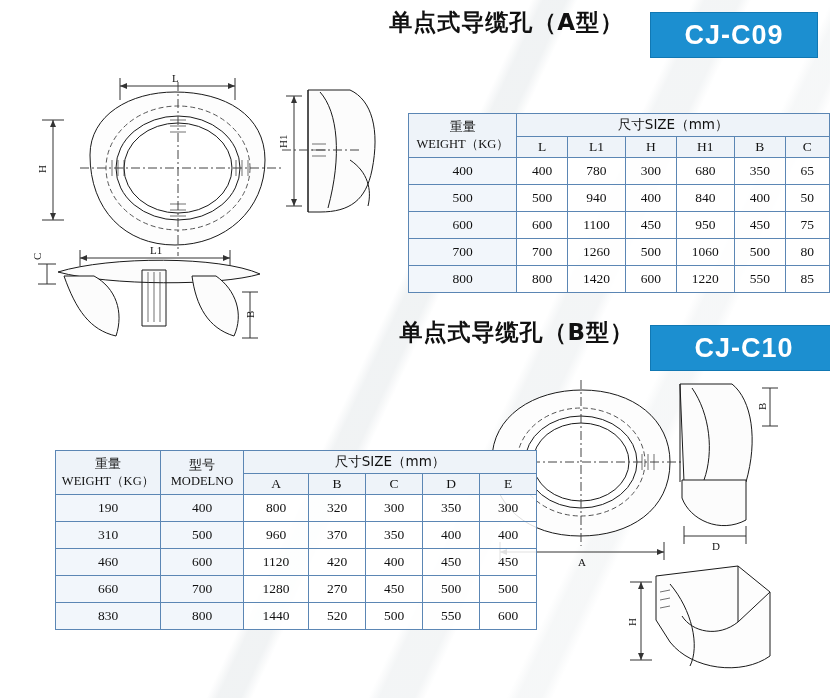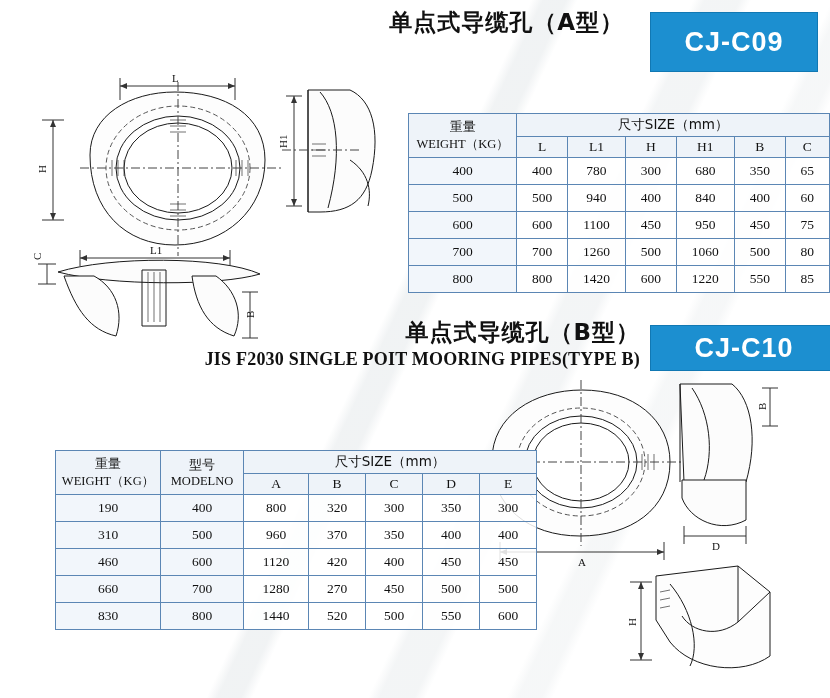--- a/index.html
+++ b/index.html
@@ -81,21 +81,21 @@
 </style>
 </head>
 <body>
 
 <div class="watermark"></div>
 
 <div class="title-block" style="left:154px;top:10px;width:470px;">
   <div class="cn-title">单点式导缆孔（A型）</div>
 </div>
 
-<div class="code-badge" style="left:650px;top:12px;width:168px;height:60px;">CJ-C09</div>
+<div class="code-badge" style="left:650px;top:12px;width:168px;height:46px;">CJ-C09</div>
 
 <div class="layer" style="left:20px;top:60px;">
 <svg width="380" height="290" viewBox="0 0 380 290">
   <g stroke="#1a1a1a" fill="none" stroke-width="1">
 
     <path d="M70 95 C70 55, 110 32, 155 32 C205 32, 245 55, 245 100 C245 150, 205 185, 155 185 C105 185, 70 150, 70 95 Z" fill="#fdfdfd"></path>
 
     <ellipse cx="158" cy="108" rx="62" ry="52" fill="#ffffff"></ellipse>
     <ellipse cx="158" cy="108" rx="54" ry="45" fill="#ffffff"></ellipse>
 
@@ -214,21 +214,21 @@
     <td>350</td>
     <td>65</td>
   </tr>
   <tr class="datarow">
     <td class="rowshade">500</td>
     <td>500</td>
     <td>940</td>
     <td>400</td>
     <td>840</td>
     <td>400</td>
-    <td>60</td>
+    <td>50</td>
   </tr>
   <tr class="datarow">
     <td class="rowshade">600</td>
     <td>600</td>
     <td>1100</td>
     <td>450</td>
     <td>950</td>
     <td>450</td>
     <td>75</td>
   </tr>
@@ -247,23 +247,22 @@
     <td>1420</td>
     <td>600</td>
     <td>1220</td>
     <td>550</td>
     <td>85</td>
   </tr>
 </tbody>
     </table>
 </div>
 
-<div class="title-block" style="left:170px;top:320px;width:470px;">
+<div class="title-block" style="left:164px;top:320px;width:470px;">
   <div class="cn-title">单点式导缆孔（B型）</div>
-  <div class="en-title">JIS F2030 SINGLE POIT MOORING PIPES(TYPE B)</div>
 </div>
 
 <div class="code-badge" style="left:650px;top:325px;width:188px;height:46px;">CJ-C10</div>
 
 <div class="layer" style="left:470px;top:370px;">
 <svg width="350" height="320" viewBox="0 0 350 320">
   <g stroke="#1a1a1a" fill="none" stroke-width="1">
 
     <path d="M22 90 C22 46, 64 20, 112 20 C164 20, 200 50, 200 92 C200 140, 160 166, 110 166 C58 166, 22 136, 22 90 Z" fill="#fdfdfd"></path>
     <ellipse cx="111" cy="92" rx="56" ry="46" fill="#ffffff"></ellipse>

